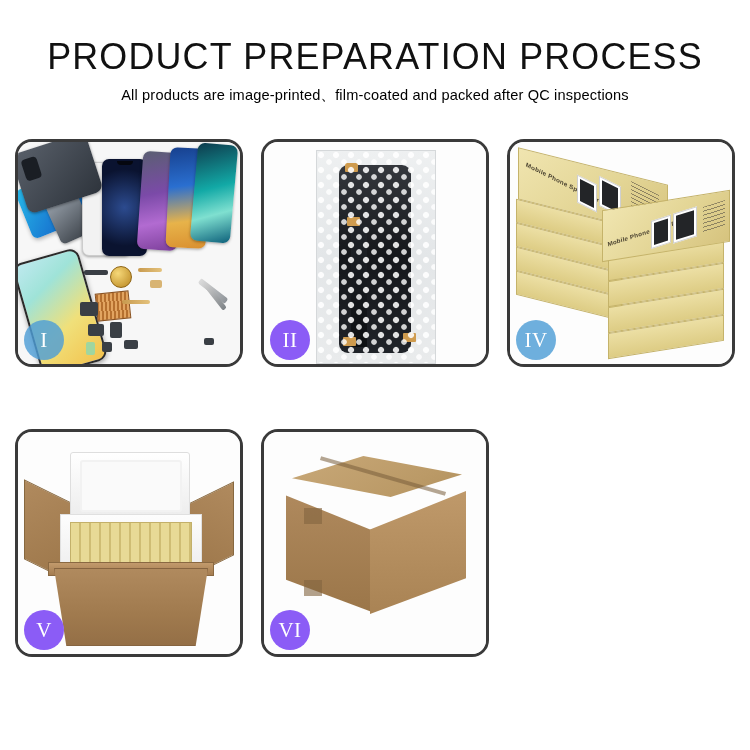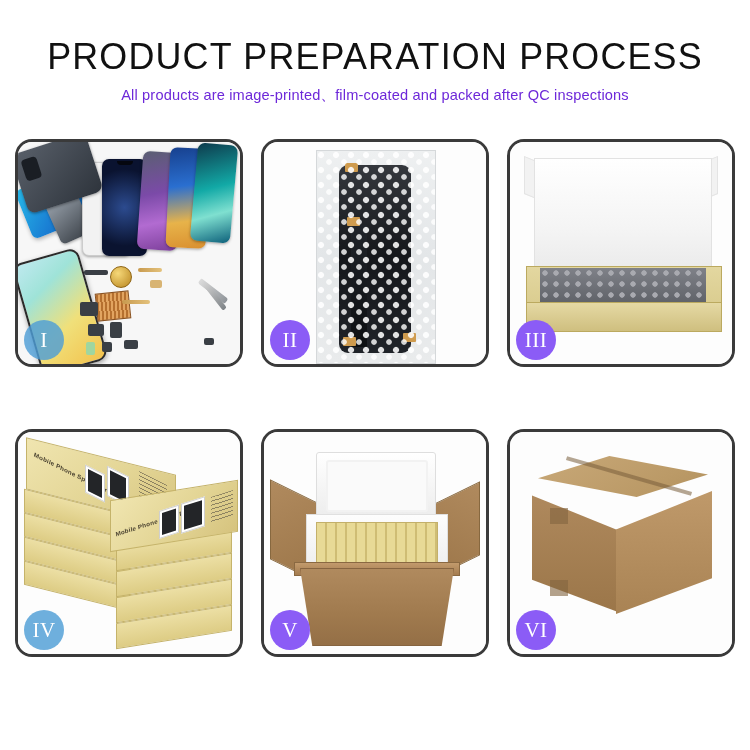--- a/index.html
+++ b/index.html
@@ -33,21 +33,21 @@
     letter-spacing: 1.2px;
     color: #111111;
     line-height: 1.05;
     transform: scaleX(0.97);
     white-space: nowrap;
   }
   .subtitle {
     font-family: "Liberation Sans", sans-serif;
     font-size: 14.6px;
     font-weight: 400;
-    color: #6d28d9;
+    color: #000000;
     margin-top: 9px;
     letter-spacing: 0.15px;
     white-space: nowrap;
   }
 
   
   .grid {
     position: absolute;
     top: 139px;
     left: 15px;
@@ -393,31 +393,20 @@
           <div class="p2-conn" style="left:28px;top:12px;"></div>
           <div class="p2-conn" style="left:30px;top:66px;"></div>
           <div class="p2-conn" style="left:26px;top:186px;"></div>
           <div class="p2-conn" style="left:86px;top:182px;"></div>
           <div class="bubbles"></div>
         </div>
       </div>
       <div class="badge">II</div>
     </div>
 
-    <div class="panel">
-      <div class="scene">
-        <div class="p3-lid-flapL"></div>
-        <div class="p3-lid-flapR"></div>
-        <div class="p3-lid"></div>
-        <div class="p3-tray"></div>
-        <div class="p3-foam"></div>
-        <div class="p3-tray-front"></div>
-      </div>
-      <div class="badge">III</div>
-    </div>
 
     <div class="panel">
       <div class="scene">
         <div class="stack">
 
           <div class="bx" style="left:0px;top:52px;width:104px;height:22px;transform:skewY(14deg);"></div>
           <div class="bx" style="left:0px;top:76px;width:104px;height:22px;transform:skewY(14deg);"></div>
           <div class="bx" style="left:0px;top:100px;width:104px;height:22px;transform:skewY(14deg);"></div>
           <div class="bx" style="left:0px;top:124px;width:104px;height:22px;transform:skewY(14deg);"></div>
 

